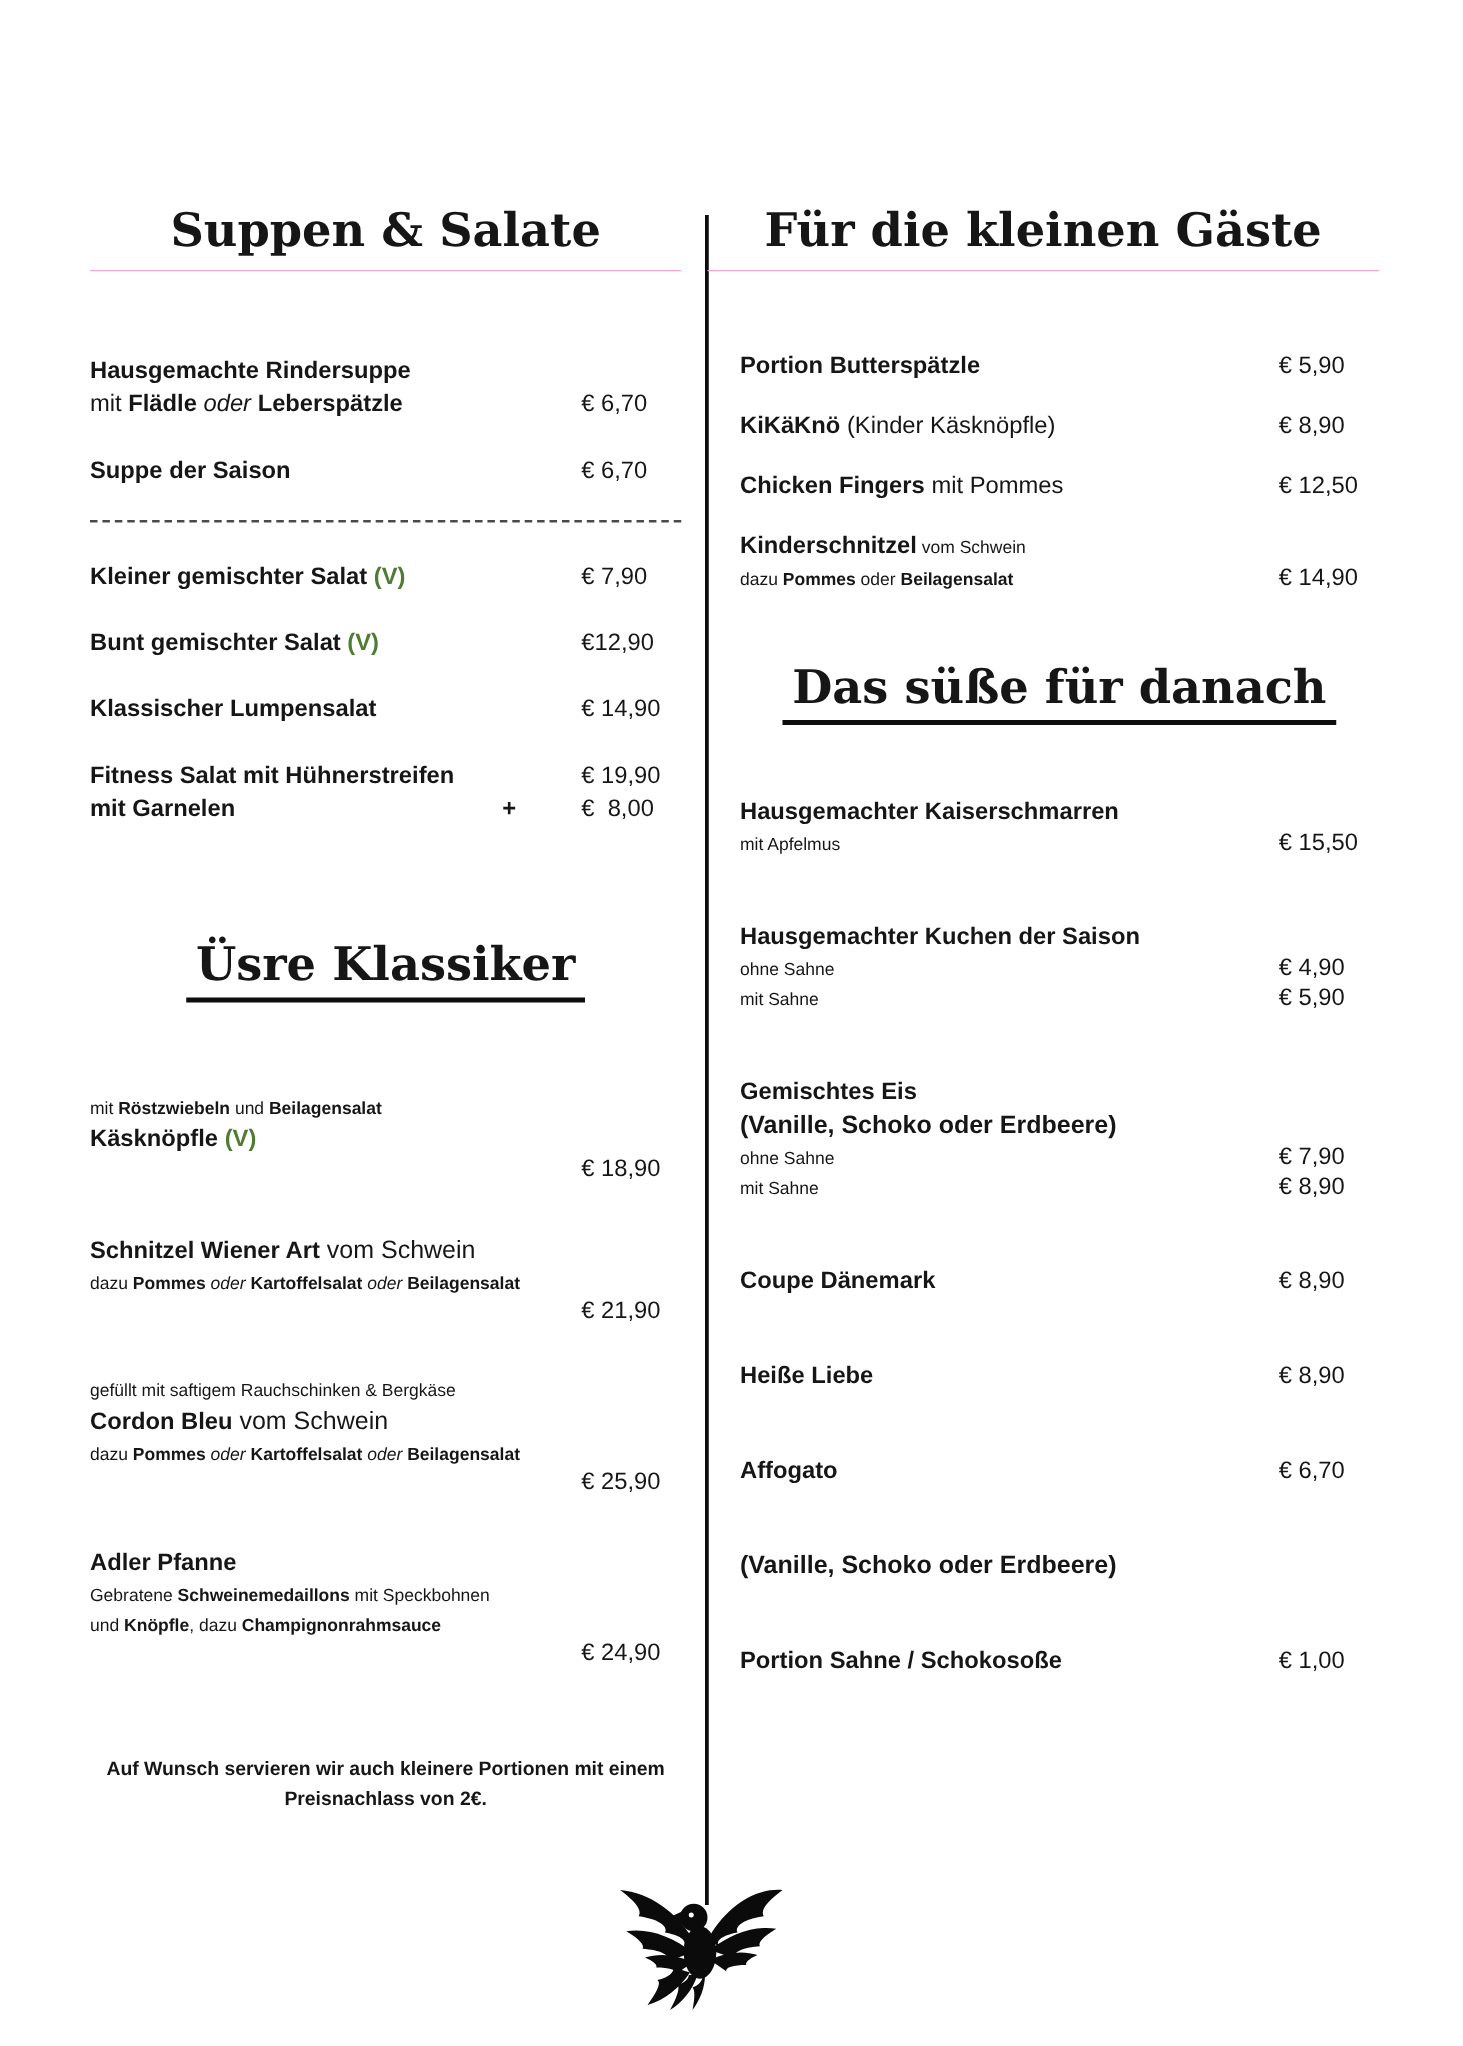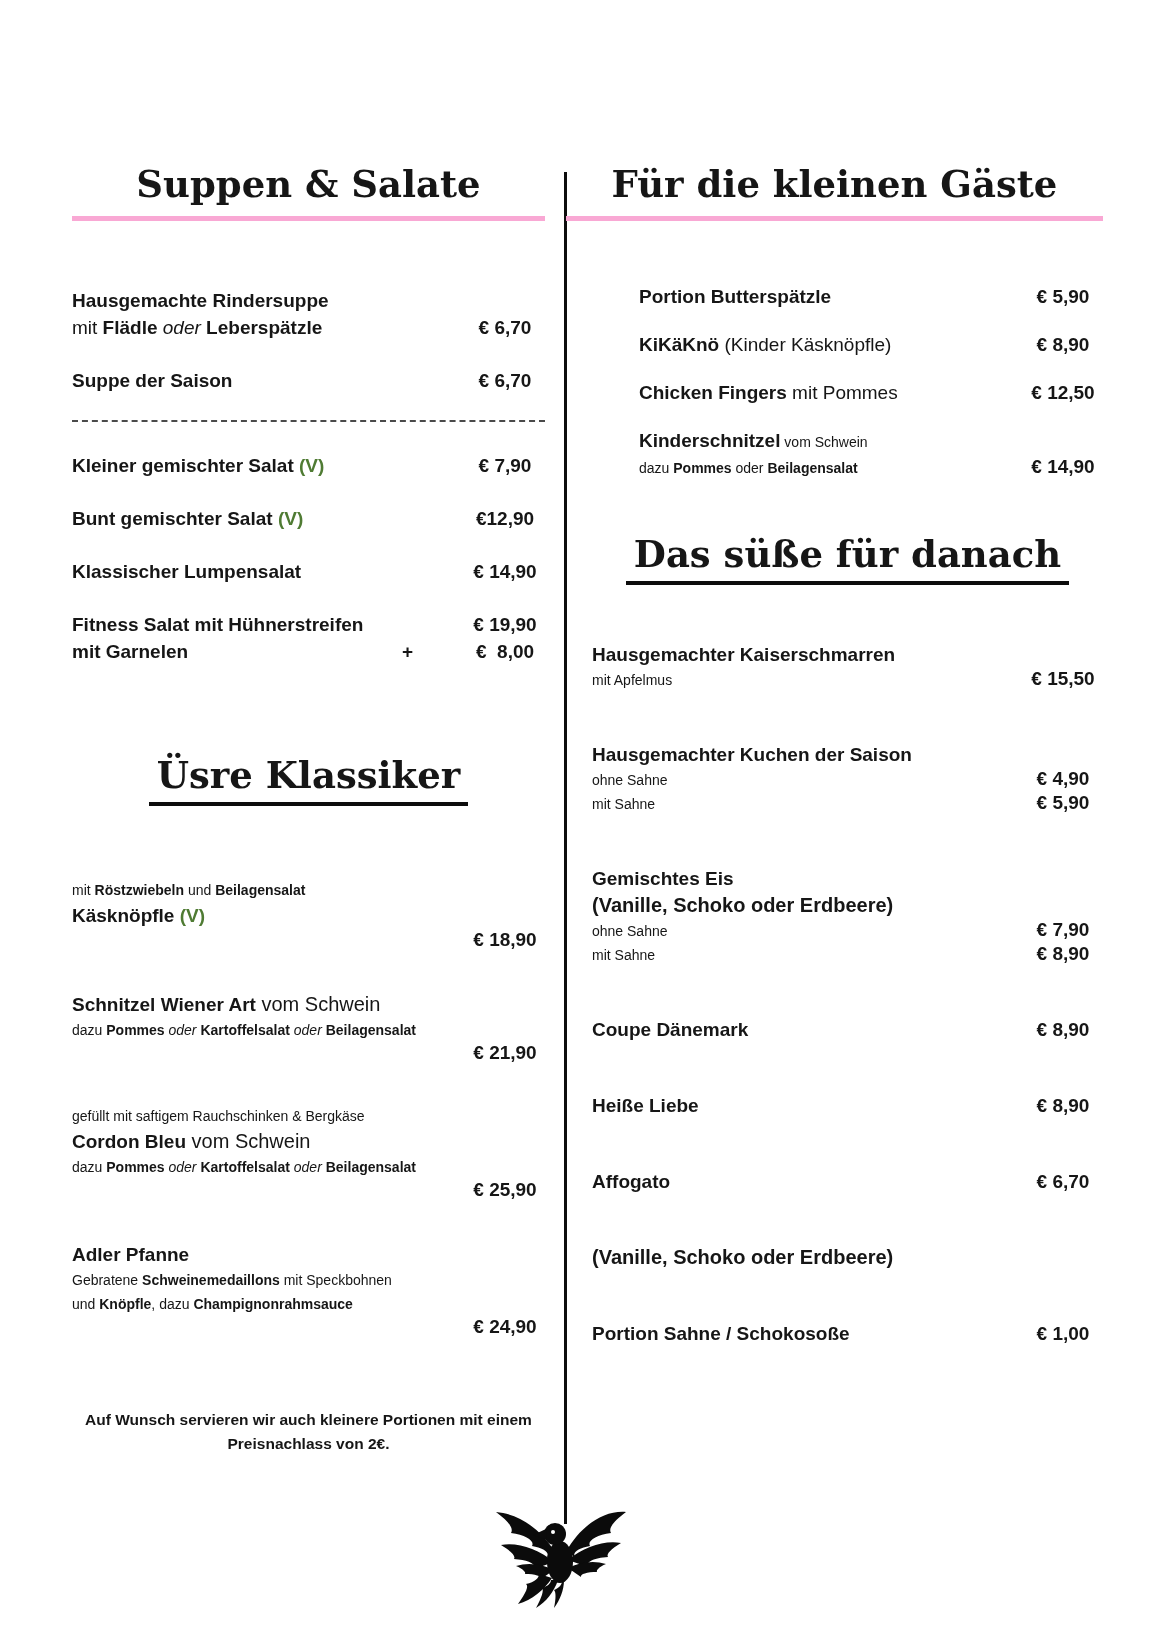--- a/index.html
+++ b/index.html
@@ -26,45 +26,45 @@
 
   .col { position:absolute; top:160px; }
   .col-left  { left:72px;  width:473px; }
   .col-right { left:592px; width:511px; }
 
   h2.sec-title {
     font-family:"DejaVu Serif", serif;
     font-weight:bold; font-size:37px; line-height:48px;
     text-align:center; white-space:nowrap;
   }
-  .hs-rule h2.sec-title { border-bottom:5px solid #f9a8d4; padding-bottom:8px; }
+  .hs-rule h2.sec-title { border-bottom:1px solid #f9a8d4; padding-bottom:8px; }
   .col-right .hs-rule h2.sec-title { margin-left:-26px; width:calc(100% + 26px); }
   .hs-underline { text-align:center; }
   .hs-underline h2.sec-title { display:inline-block; border-bottom:4px solid #0d0d0d; padding:0 8px 3px; }
 
   .sec { display:block; }
   .sec-l2 { margin-top:86px; text-align:center; }
   .sec-r2 { margin-top:50px; text-align:center; }
   .items { text-align:left; }
   .sec-l1 .items { margin-top:66px; }
   .sec-l2 .items { margin-top:72px; }
   .sec-r1 .items { margin-top:62px; }
   .sec-r2 .items { margin-top:56px; }
 
   .sec-l1 .item { margin-bottom:26px; }
   .sec-l2 .item { margin-bottom:40px; }
-  .sec-r1 .item { margin-bottom:21px;margin-left:47px; }
+  .sec-r1 .item { margin-bottom:21px; }
   .sec-r2 .item { margin-bottom:49px; }
 
   .row { display:flex; align-items:baseline; }
   .row .txt { flex:1 1 auto; font-size:19px; line-height:27px; }
   .row-sm .txt { font-size:14px; line-height:24px; }
   .row .price {
-    flex:0 0 auto; min-width:80px; text-align:center;
-    font-weight:bold; font-size:19px; white-space:pre;
+    flex:0 0 auto; min-width:80px; text-align:left;
+    font-weight:normal; font-size:19px; white-space:pre;
   }
   .row .plus { flex:0 0 auto; font-weight:bold; font-size:19px; margin-right:52px; }
 
   .seg-b { font-weight:bold; }
   .seg-i { font-style:italic; }
   .seg-g { color:var(--green,#4f7b33); }
   .seg-sm { font-size:20px; }
   .seg-xs { font-size:14px; }
 
   .dashed { border-bottom:2px dashed #4a4a4a; height:2px; margin:14px 0 30px; }

